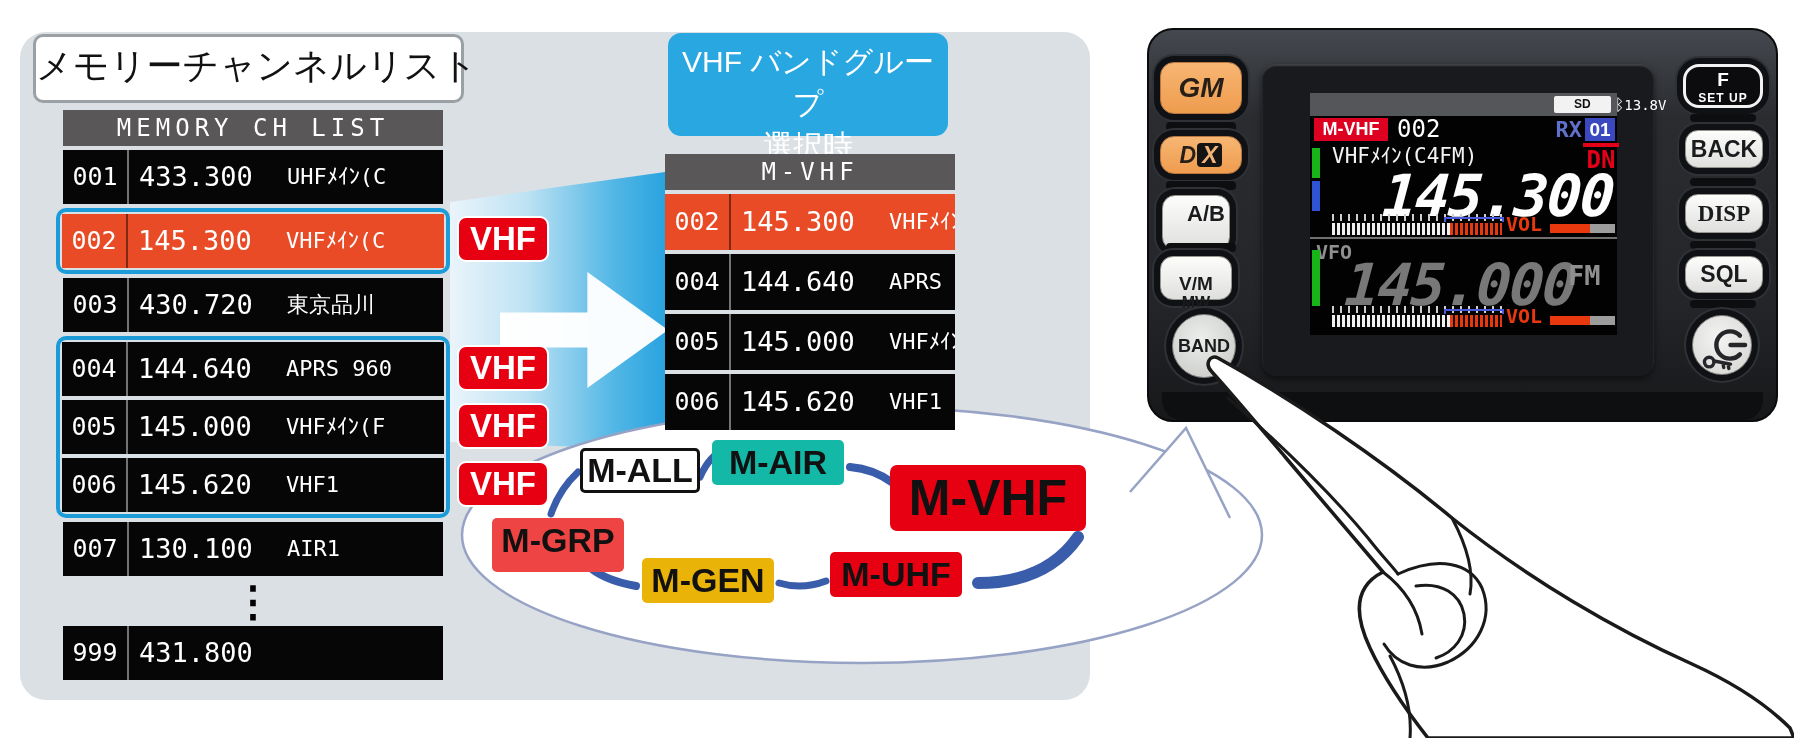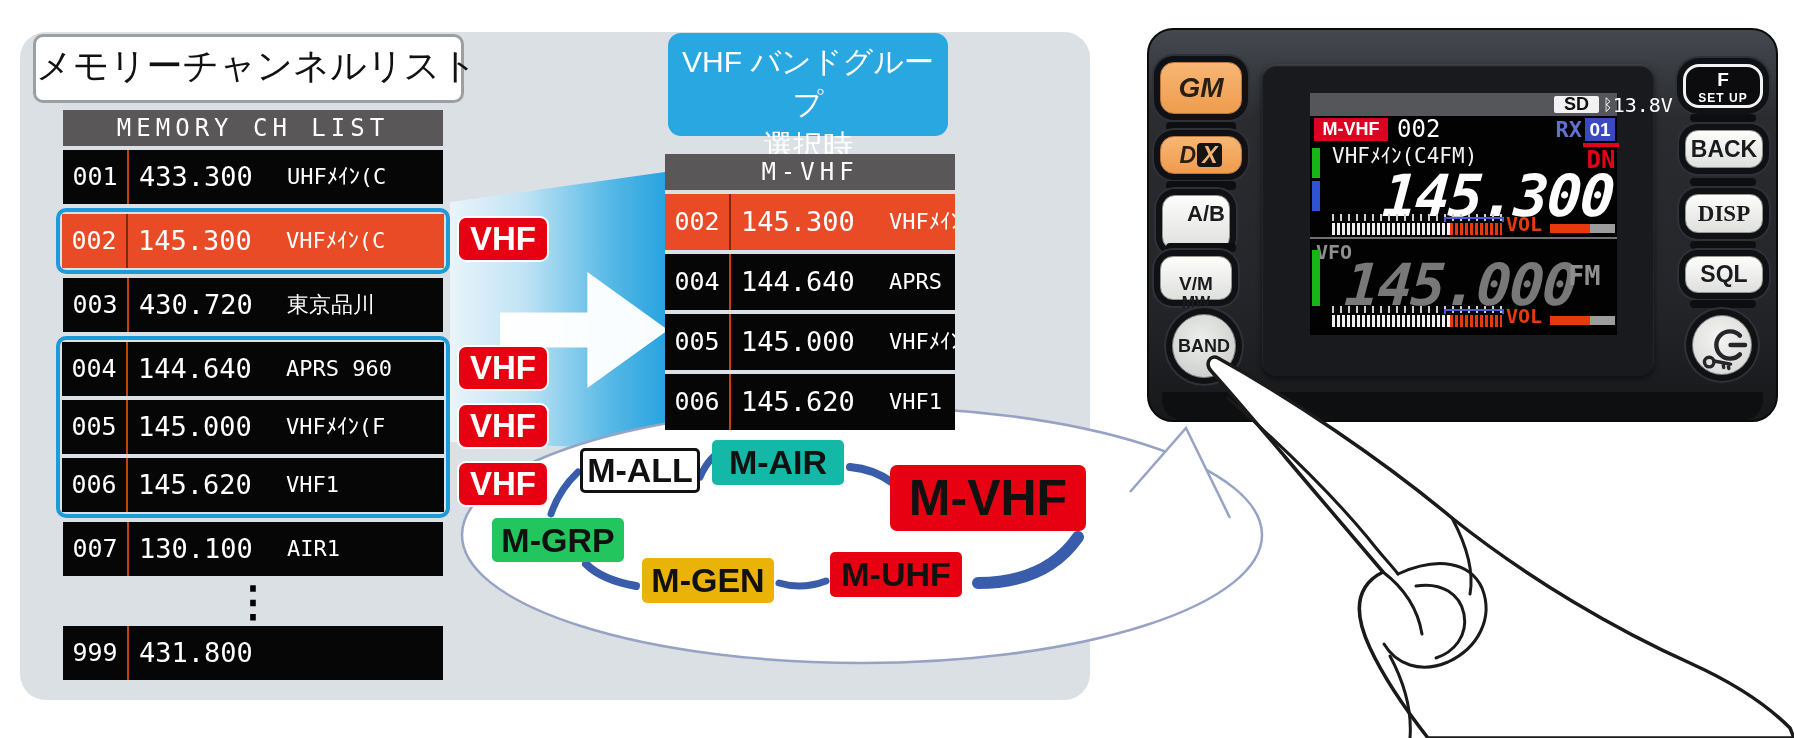--- a/index.html
+++ b/index.html
@@ -25,21 +25,21 @@
 
   
   .tbl{display:block;}
   #ltable{left:63px;top:110px;width:380px;}
   #rtable{left:665px;top:154px;width:290px;}
   .thead{background:#595757;color:#fff;text-align:center;font-family:"DejaVu Sans Mono",monospace;
     font-size:24px;letter-spacing:5px;height:36px;line-height:36px;margin-bottom:4px;white-space:nowrap;}
   .lrow{display:flex;background:#060606;color:#fff;font-family:"DejaVu Sans Mono",monospace;
     height:54px;line-height:54px;margin-bottom:4px;}
   #rtable .lrow{height:56px;line-height:56px;}
-  .lrow .ch{width:64px;text-align:center;border-right:2px solid #c2410c;font-size:25px;flex:none;}
+  .lrow .ch{width:64px;text-align:center;border-right:2px solid #737373;font-size:25px;flex:none;}
   .lrow .freq{width:148px;padding-left:10px;font-size:27px;flex:none;}
   .lrow .nm{flex:1;font-size:22px;white-space:nowrap;overflow:hidden;}
   .lrow.orange{background:#e84b26;}
   .lrow.orange .ch{border-right-color:rgba(0,0,0,.45);}
   .selwrap{border:4px solid #1b9cd9;border-radius:10px;padding:2px;margin:0 -7px 4px -7px;background:transparent;}
   .selwrap .lrow{margin-bottom:0;}
   .groupwrap{border:4px solid #1b9cd9;border-radius:10px;padding:2px;margin:0 -7px 4px -7px;}
   .groupwrap .lrow{margin-bottom:4px;}
   .groupwrap .lrow:last-child{margin-bottom:0;}
   #dots{height:46px;text-align:center;font-size:42px;line-height:44px;color:#000;font-weight:bold;}
@@ -49,36 +49,36 @@
     color:#fff;font-weight:bold;font-size:33px;text-align:center;line-height:42px;box-sizing:border-box;left:457px;}
   #vb1{top:216px;} #vb2{top:345px;} #vb3{top:403px;} #vb4{top:461px;}
 
   
   .cyc{color:#111;font-weight:bold;text-align:center;border-radius:5px;font-size:34px;}
   #m-all{left:580px;top:448px;width:120px;height:45px;background:#fff;border:3px solid #111;line-height:39px;box-sizing:border-box;}
   #m-air{left:712px;top:440px;width:132px;height:45px;background:#14b8a6;line-height:45px;}
   #m-vhf{left:890px;top:465px;width:196px;height:66px;background:#e60012;line-height:66px;font-size:50px;border-radius:7px;}
   #m-uhf{left:830px;top:552px;width:132px;height:45px;background:#e60012;line-height:45px;}
   #m-gen{left:642px;top:558px;width:132px;height:45px;background:#eab308;line-height:45px;}
-  #m-grp{left:492px;top:518px;width:132px;height:44px;background:#22c55e;line-height:45px;}
+  #m-grp{left:492px;top:518px;width:132px;height:54px;background:#ef4444;line-height:45px;}
 
   
   #radio-body{left:1147px;top:28px;width:631px;height:394px;border-radius:26px;border:2px solid #0a0b0c;
     background:linear-gradient(180deg,#45484e,#2a2c30 22%,#232528 70%,#17181a);box-sizing:border-box;}
   #radio-bottom{left:1162px;top:392px;width:601px;height:28px;background:#0e0f11;border-radius:0 0 20px 20px;}
   #bezel{left:1262px;top:64px;width:392px;height:312px;background:#191a1d;border-radius:14px;
     box-shadow:inset 0 2px 2px rgba(255,255,255,.18), 0 3px 6px rgba(0,0,0,.5);}
   #screen{left:1310px;top:93px;width:307px;height:242px;background:#020202;overflow:hidden;}
 
   
   #statusbar{left:1310px;top:93px;width:307px;height:23px;background:#55565a;display:flex;align-items:center;}
-  #sd-badge{margin-left:168px;background:#f2f2f2;color:#111;font-weight:bold;font-size:18px;
-    padding:0 10px;border-radius:2px;height:17px;line-height:17px;}
+  #sd-badge{margin-left:168px;background:#f2f2f2;color:#111;font-weight:bold;font-size:12px;
+    padding:0 20px;border-radius:2px;height:17px;line-height:17px;}
   #bt{color:#fff;font-size:16px;margin-left:4px;line-height:20px;}
-  #volt{margin-left:auto;margin-right:6px;color:#fff;font-size:20px;font-family:"DejaVu Sans Mono",monospace;}
+  #volt{margin-left:auto;margin-right:6px;color:#fff;font-size:14px;font-family:"DejaVu Sans Mono",monospace;}
   #memrow{left:1314px;top:117px;width:301px;height:24px;display:flex;align-items:center;}
   #mband{background:#dd0020;color:#fff;font-weight:bold;font-size:18px;width:74px;height:23px;
     text-align:center;line-height:23px;}
   #mch{color:#fff;font-size:24px;font-family:"DejaVu Sans Mono",monospace;margin-left:9px;}
   #rx{margin-left:auto;color:#6070cc;font-weight:bold;font-size:22px;font-family:"DejaVu Sans Mono",monospace;}
   #rxn{background:#3a49c0;color:#fff;font-weight:bold;font-size:19px;width:30px;height:23px;text-align:center;
     line-height:23px;margin-left:3px;}
   .gbar{width:8px;background:#17b517;}
   .bbar{width:8px;background:#2f53d2;}
   #g1{left:1312px;top:148px;height:30px;} #b1{left:1312px;top:181px;height:30px;}

